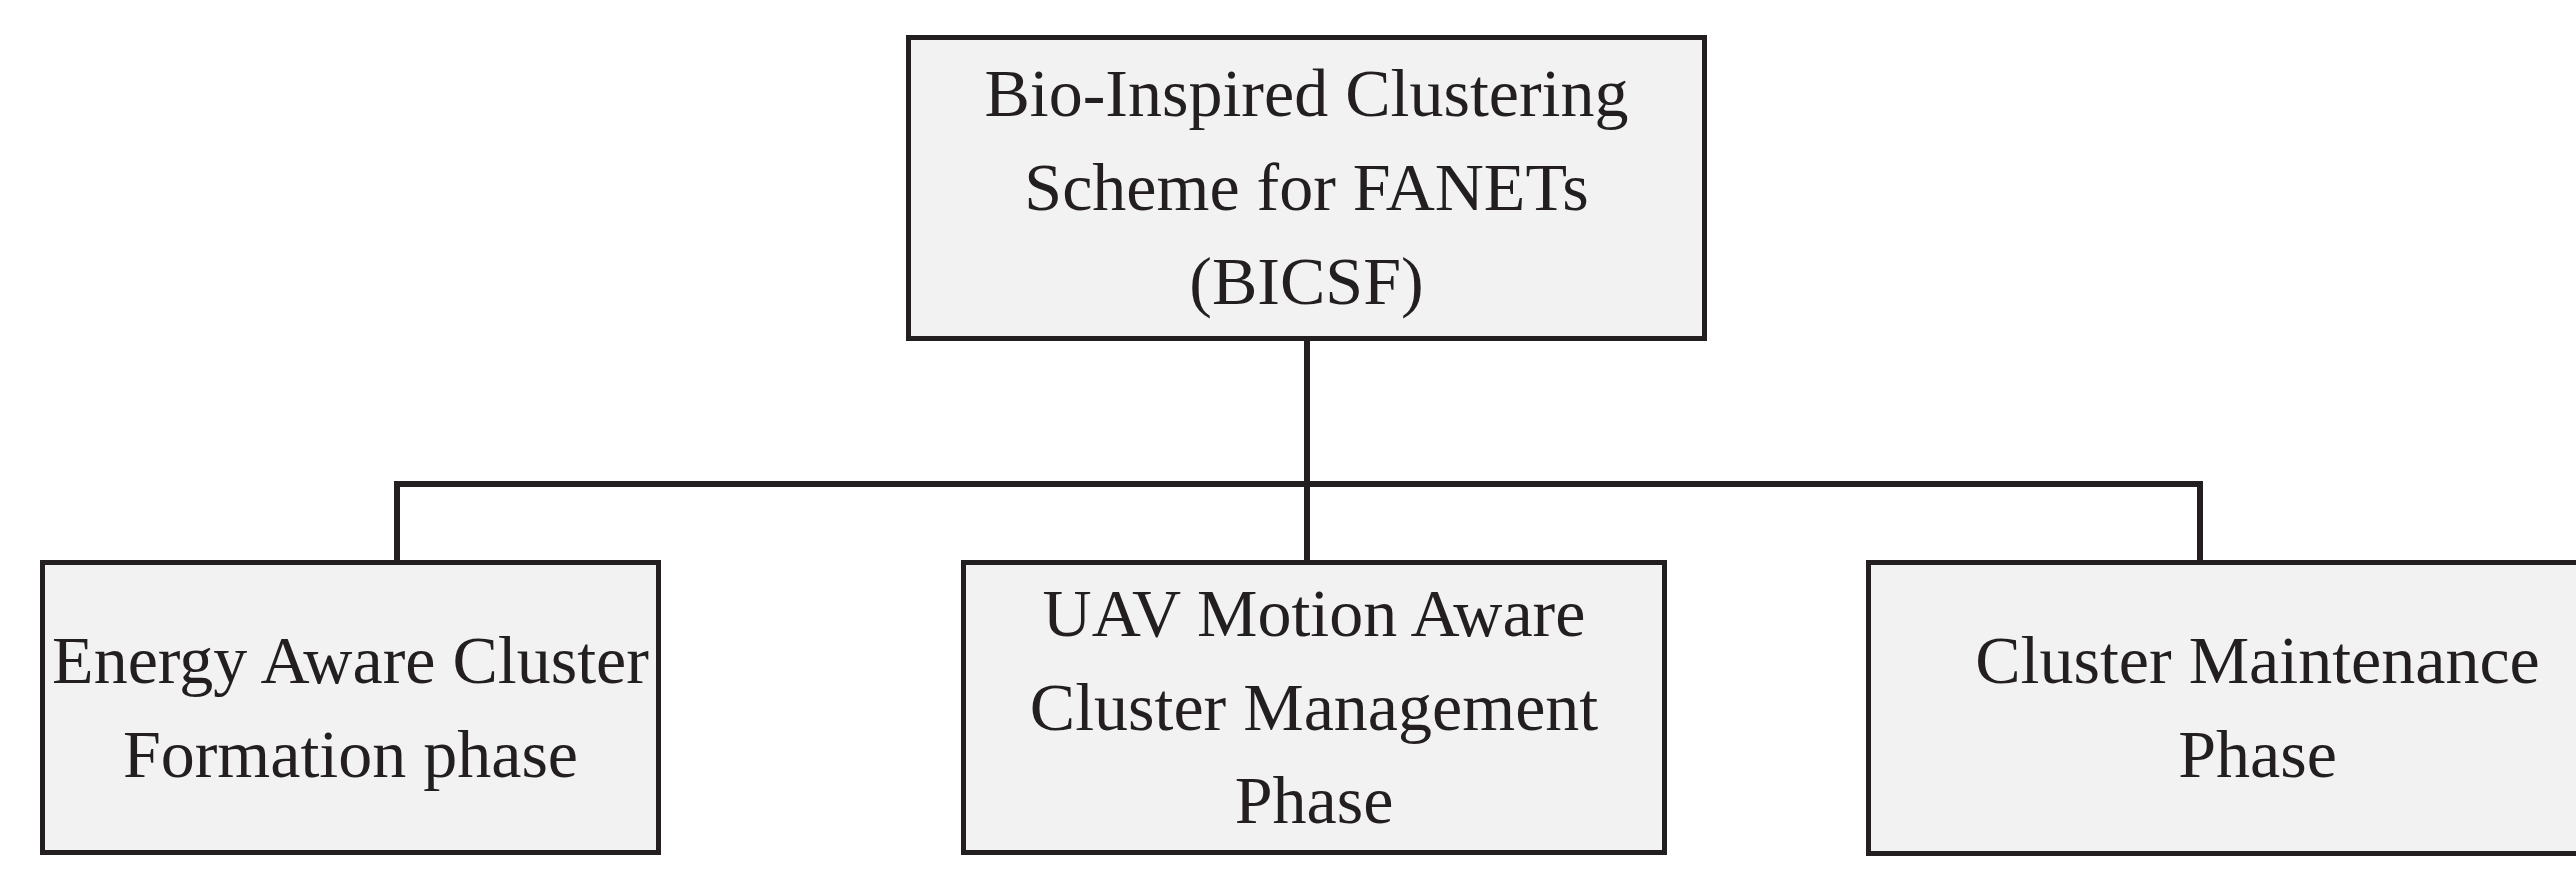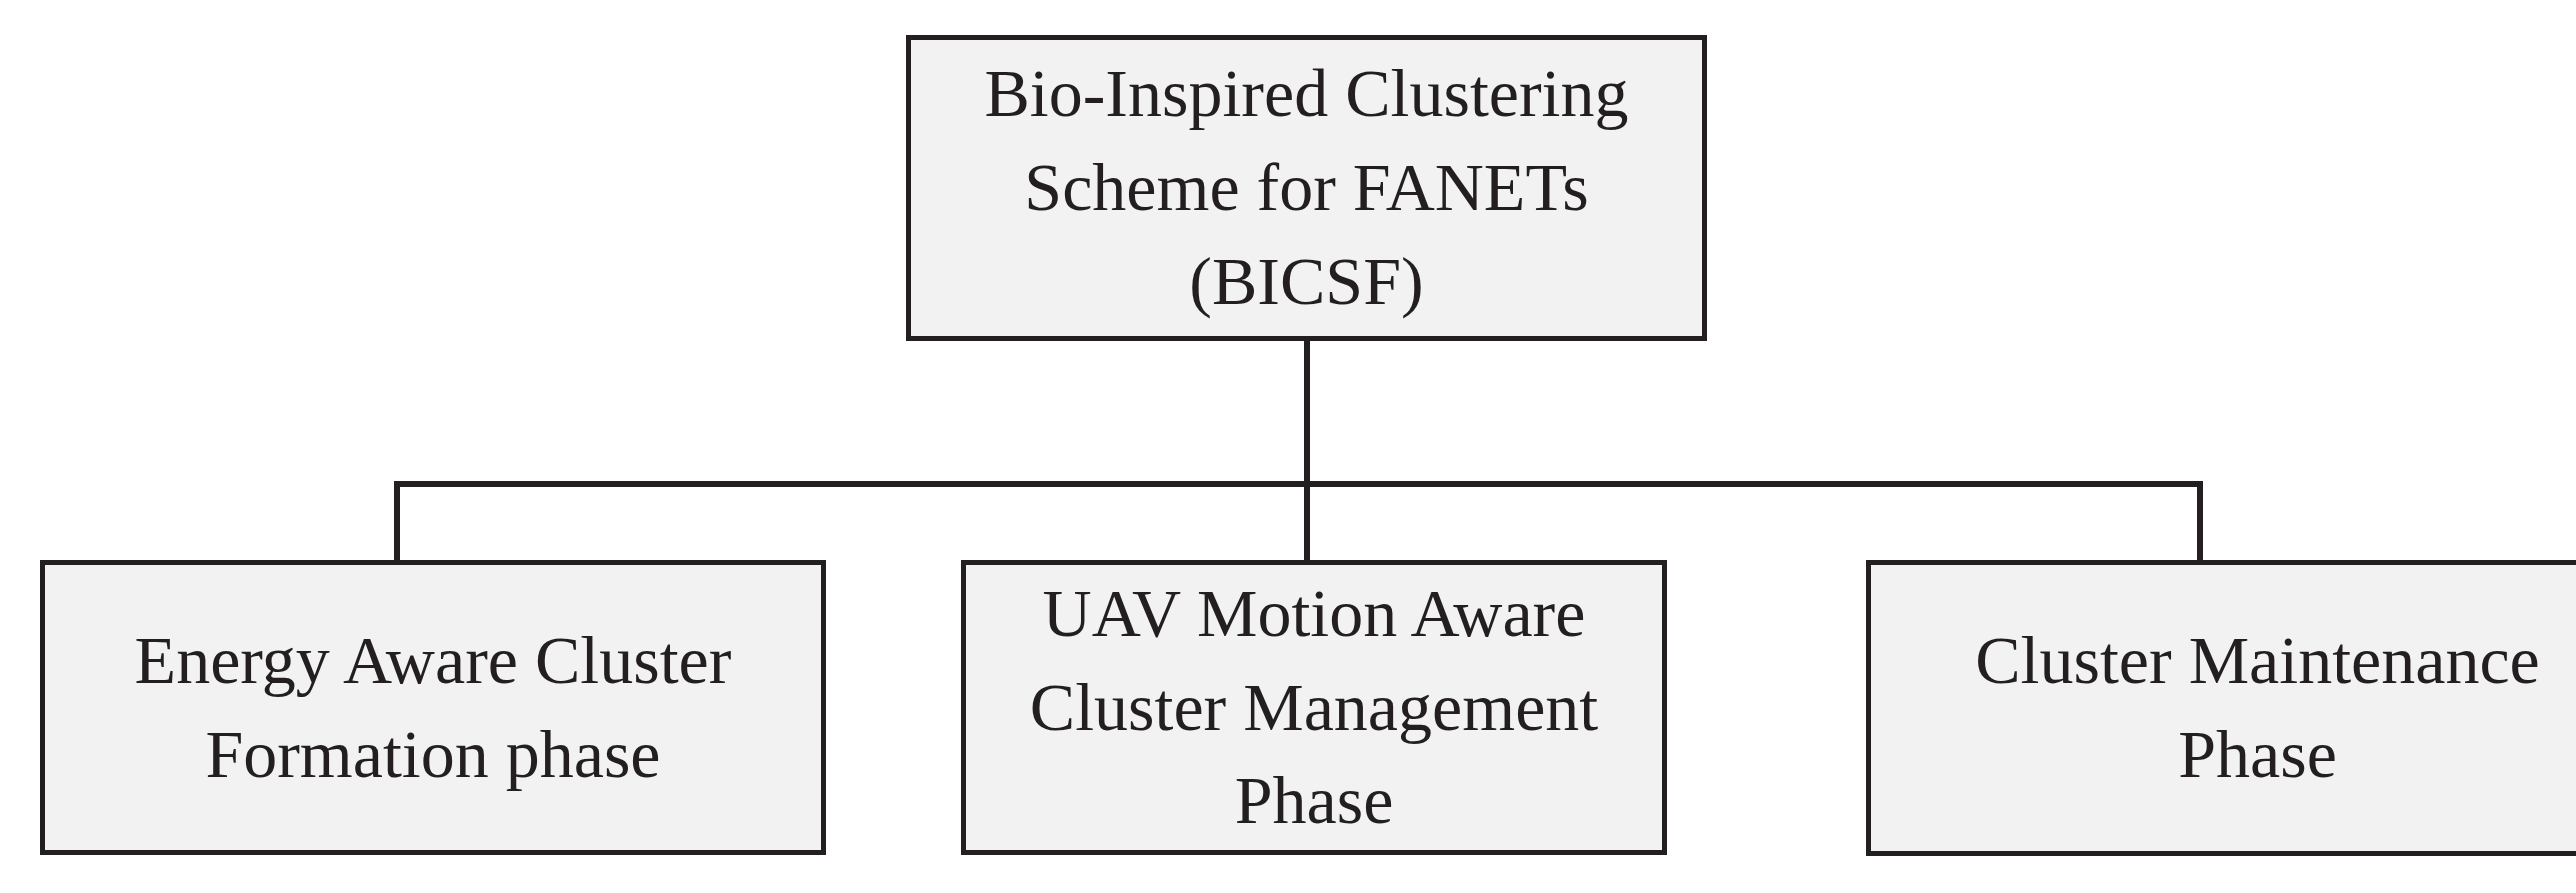--- a/index.html
+++ b/index.html
@@ -26,21 +26,21 @@
     border:5.8px solid var(--box-border);
     display:flex;
     align-items:center;
     justify-content:center;
     text-align:center;
     font-size:68px;
     line-height:1.38;
     white-space:pre-line;
   }
   .node-root{left:906px;top:35px;width:801px;height:306px;}
-  .node-child-0{left:40px;top:560px;width:786px;height:295px;text-align:center;}
+  .node-child-0{left:40px;top:560px;width:621px;height:295px;text-align:center;}
   .node-child-1{left:953px;top:560px;width:706px;height:295px;margin-left:8px;}
   .node-child-2{left:1866px;top:560px;width:783px;height:296px;}
   .line{
     position:absolute;
     background:var(--line-color);
   }
   .line-trunk{left:1304px;top:341px;width:5.8px;height:219px;}
   .line-rail{left:394px;top:481px;width:1809px;height:5.8px;}
   .line-drop-left{left:394px;top:481px;width:5.8px;height:79px;}
   .line-drop-right{left:2197px;top:481px;width:5.8px;height:79px;}

